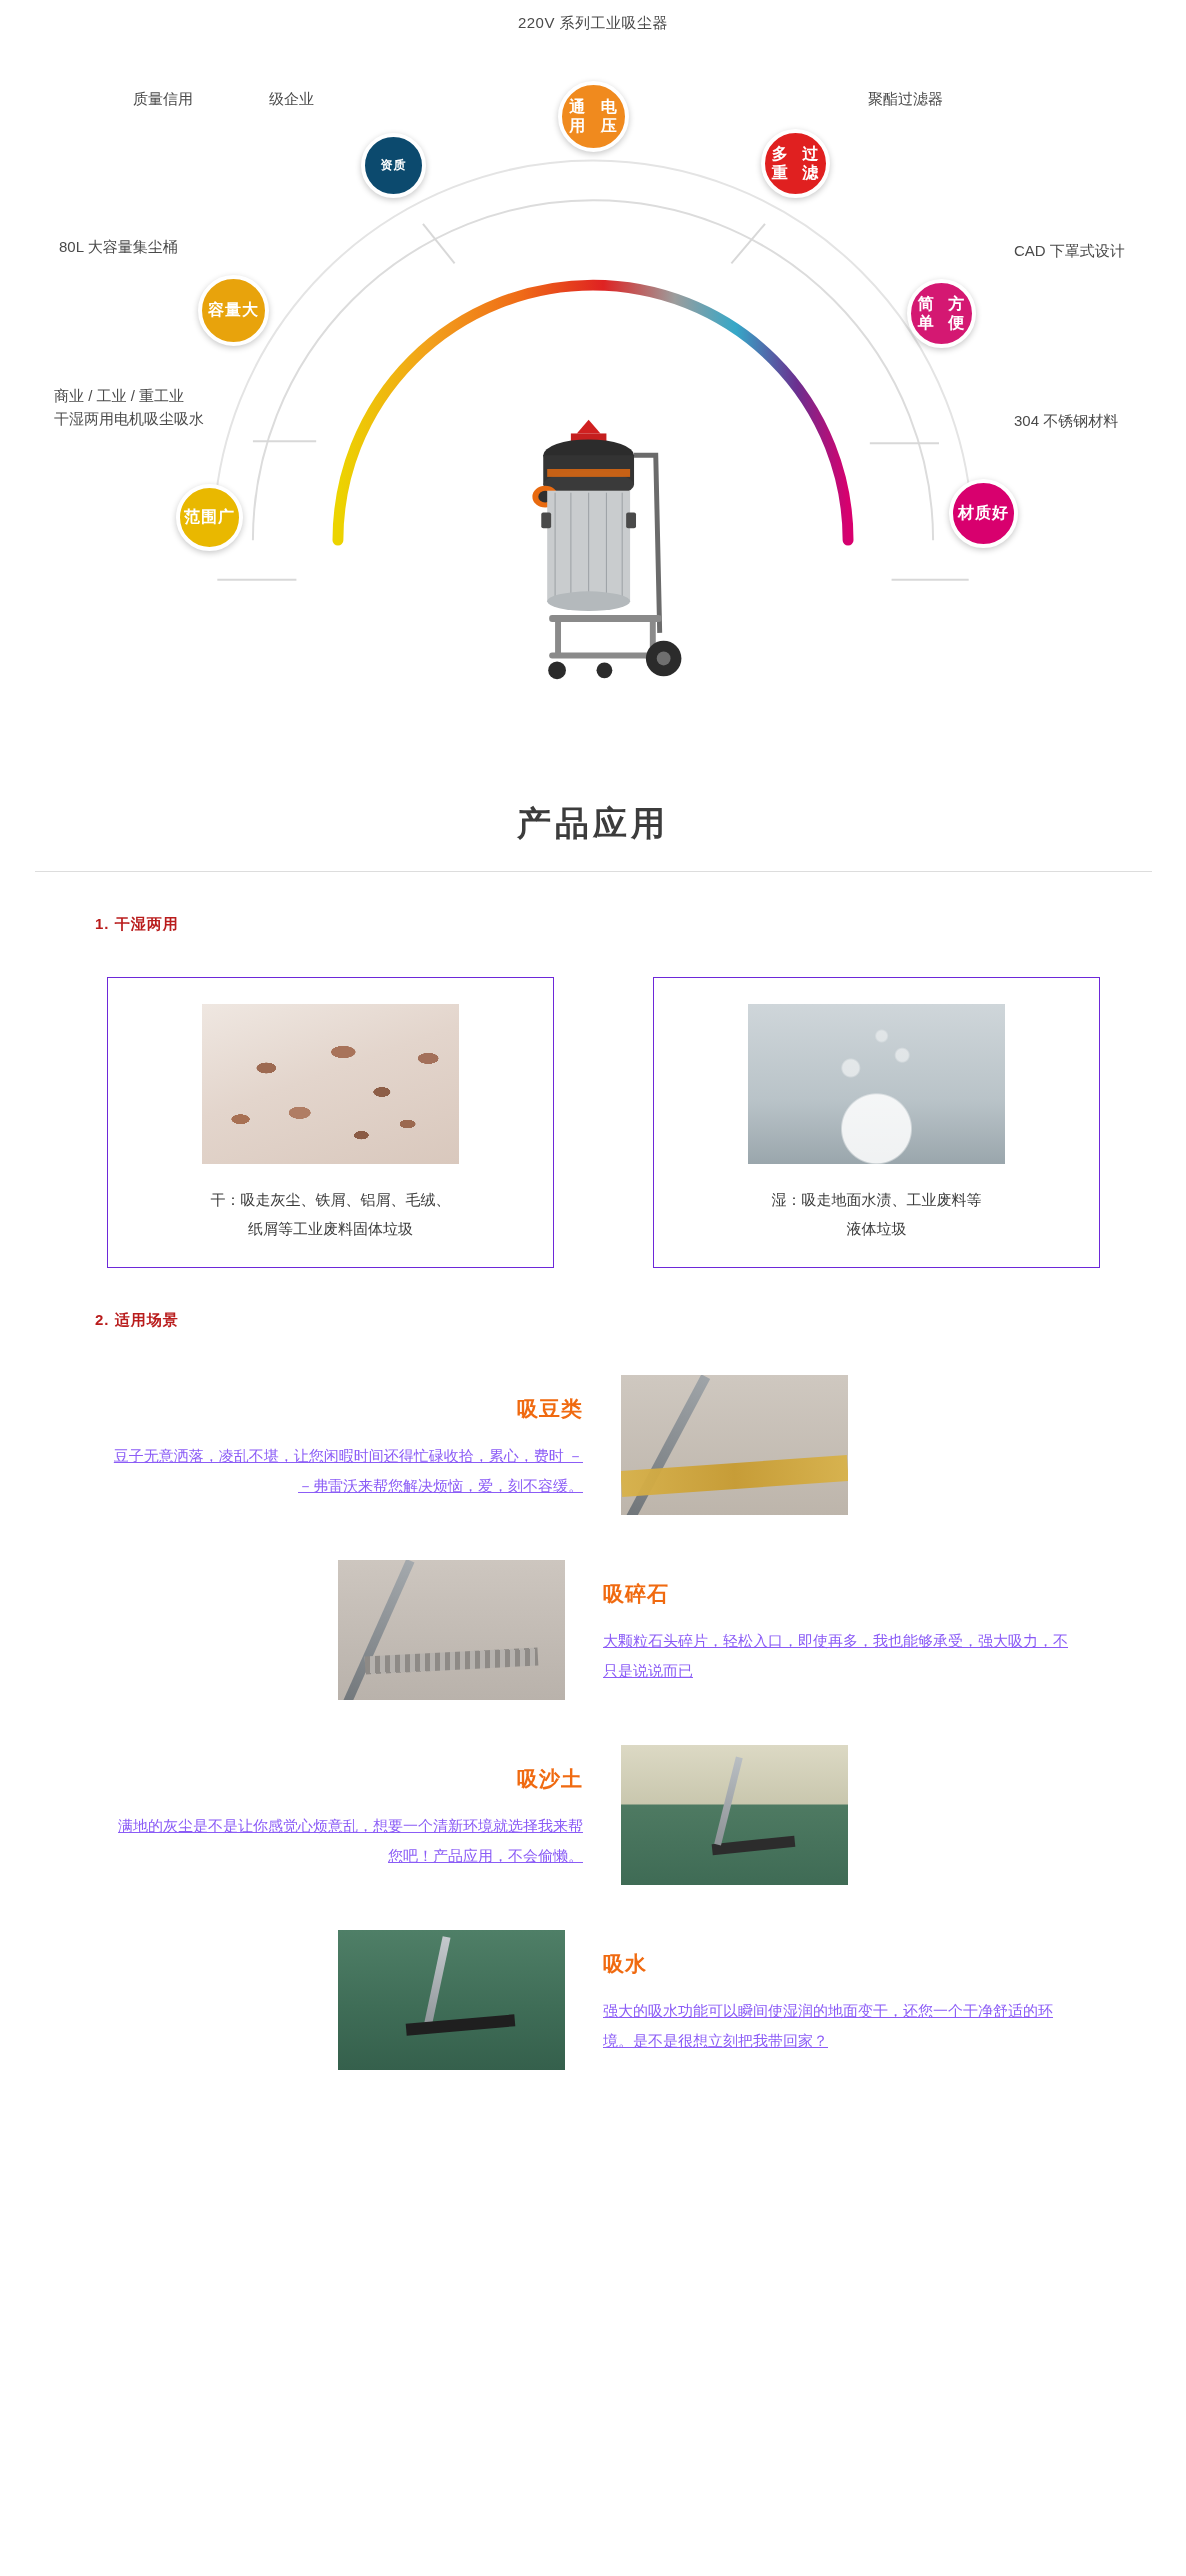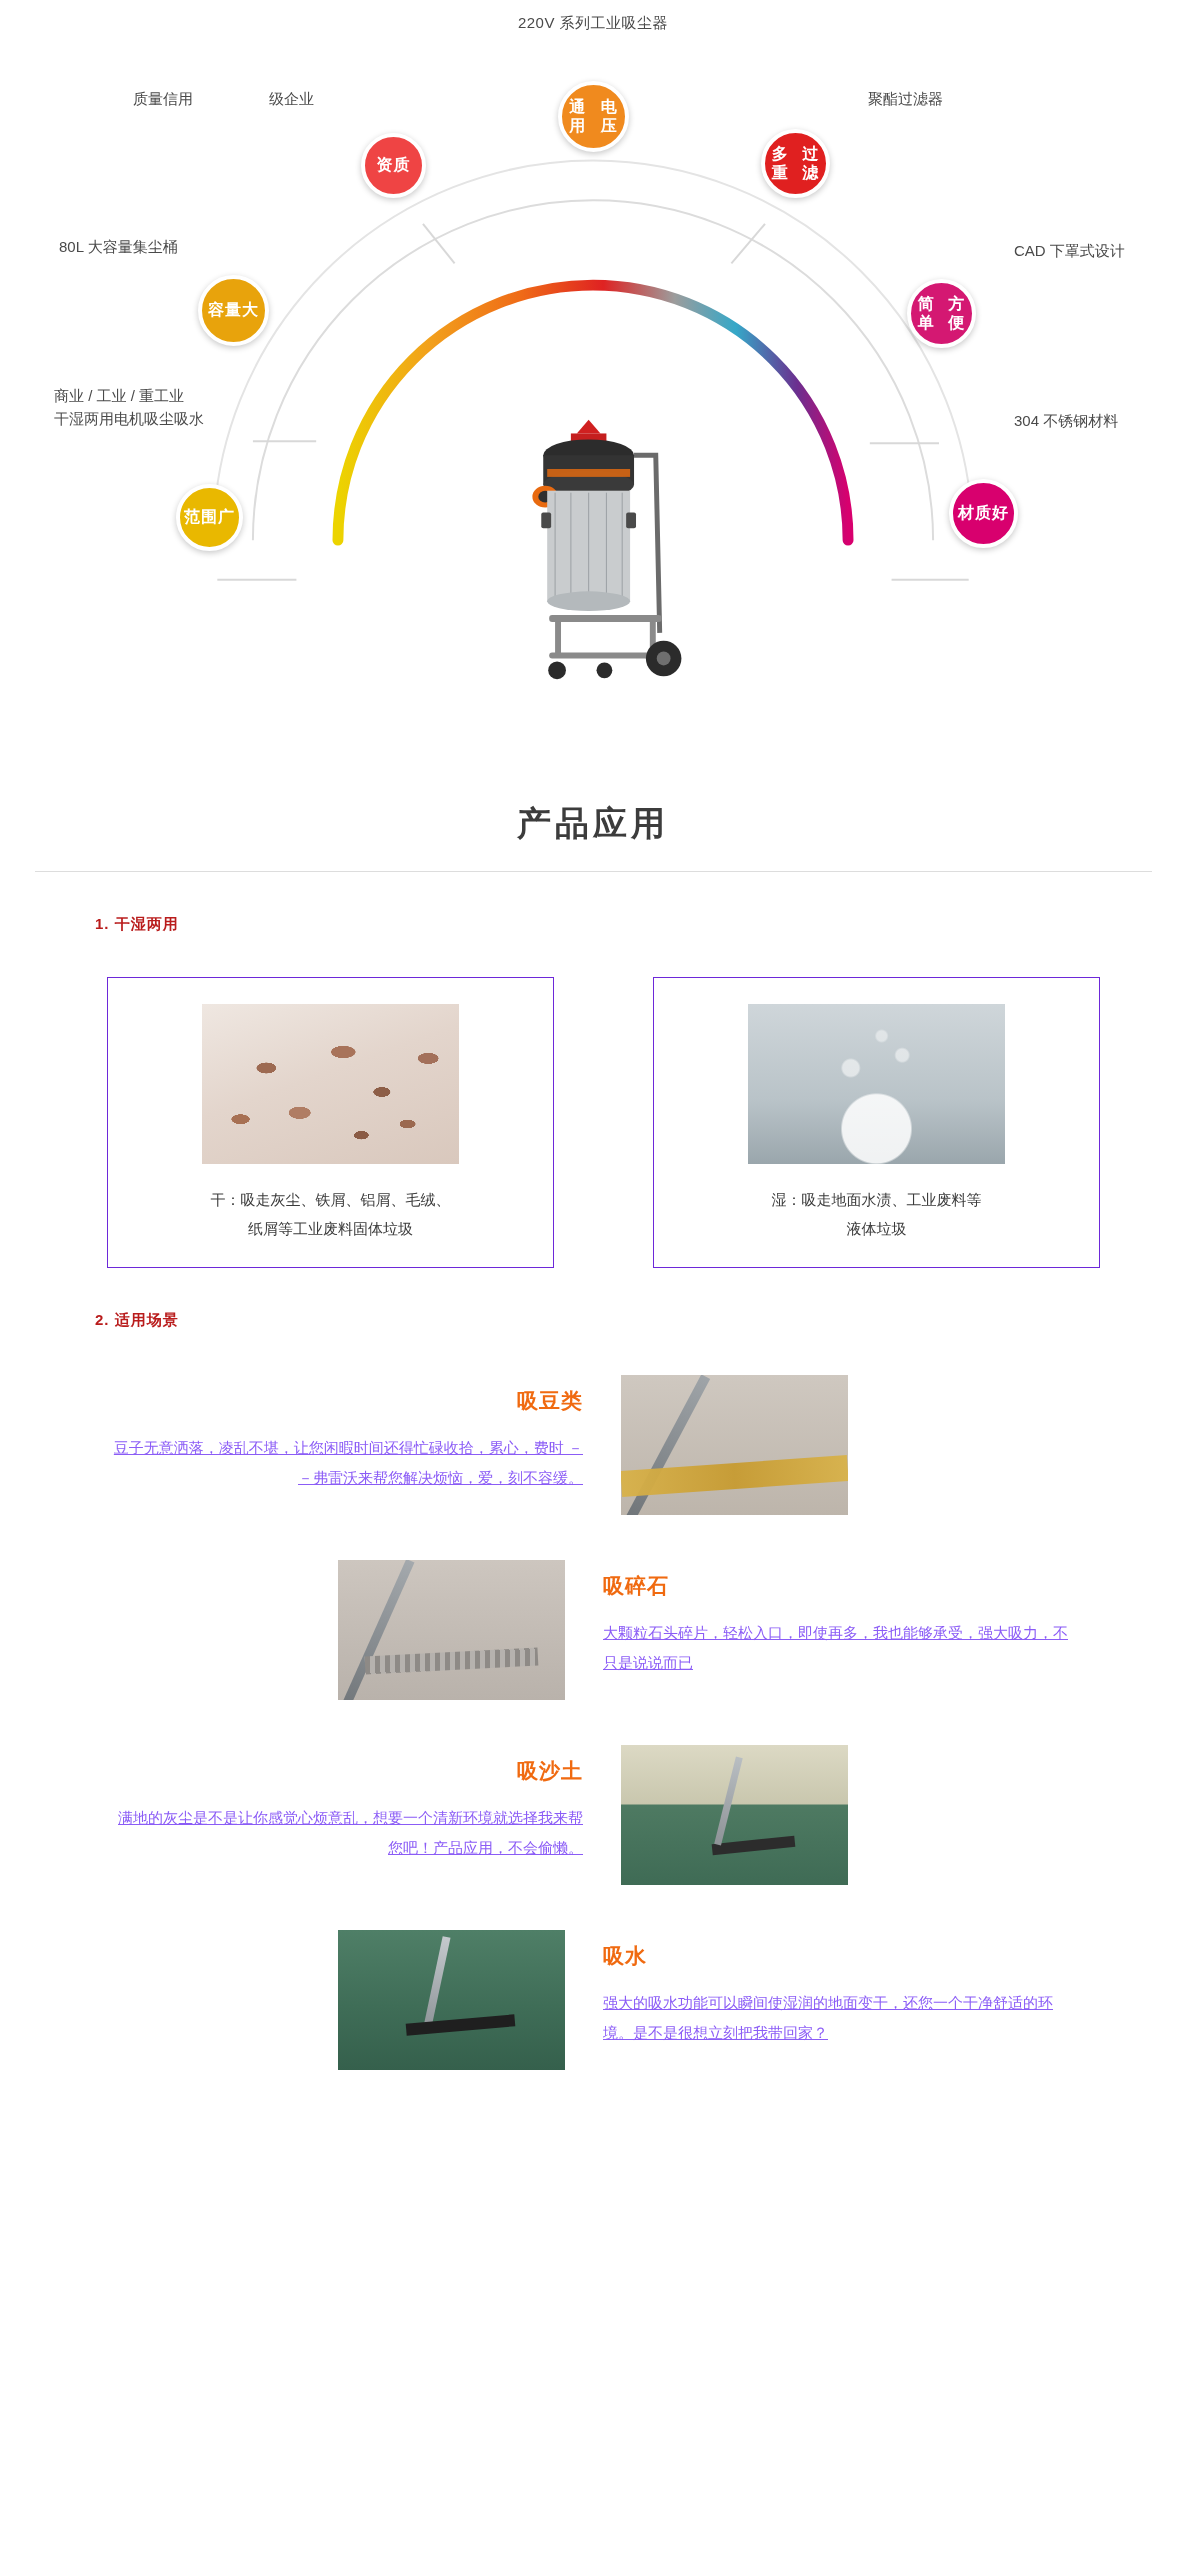--- a/index.html
+++ b/index.html
@@ -69,21 +69,21 @@
     color: #fff;
     font-weight: bold;
     text-align: center;
     line-height: 1.15;
     box-shadow: 0 2px 6px rgba(0,0,0,.22);
     border: 4px solid #fff;
     font-size: 17px;
     letter-spacing: 1px;
   }
   .b-tongyong { width: 71px; height: 71px; left: 558px; top: 81px;  background: #f08a1e; font-size: 16px; }
-  .b-zizhi    { width: 65px; height: 65px; left: 361px; top: 133px; background: #ef4444; font-size: 16px; }
+  .b-zizhi    { width: 65px; height: 65px; left: 361px; top: 133px; background: #0c4a6e; font-size: 12px; }
   .b-duochong { width: 69px; height: 69px; left: 761px; top: 129px; background: #e02020; font-size: 16px; }
   .b-rongliang{ width: 71px; height: 71px; left: 198px; top: 275px; background: #e8a30c; font-size: 16px; }
   .b-jiandan  { width: 69px; height: 69px; left: 907px; top: 279px; background: #d41872; font-size: 16px; }
   .b-fanwei   { width: 67px; height: 67px; left: 176px; top: 484px; background: #e9b800; font-size: 16px; }
   .b-caizhi   { width: 69px; height: 69px; left: 949px; top: 479px; background: #d8006e; font-size: 16px; }
   .bubble i { font-style: normal; display: block; }
 
   
   .product {
     position: absolute;
@@ -147,21 +147,21 @@
   .scene {
     display: flex;
     align-items: flex-start;
     margin: 45px 0 0 0;
     padding: 0 109px;
     gap: 38px;
   }
   .scene.reverse { flex-direction: row-reverse; }
   .scene .txt { width: 474px; }
   .scene h3 {
-    margin: 12px 0 18px;
+    margin: 20px 0 18px;
     font-size: 21px;
     font-weight: bold;
     color: #f06a10;
     letter-spacing: 1px;
   }
   .scene.align-right h3 { text-align: right; }
   .scene p {
     margin: 0;
     font-size: 15px;
     line-height: 2.0;

